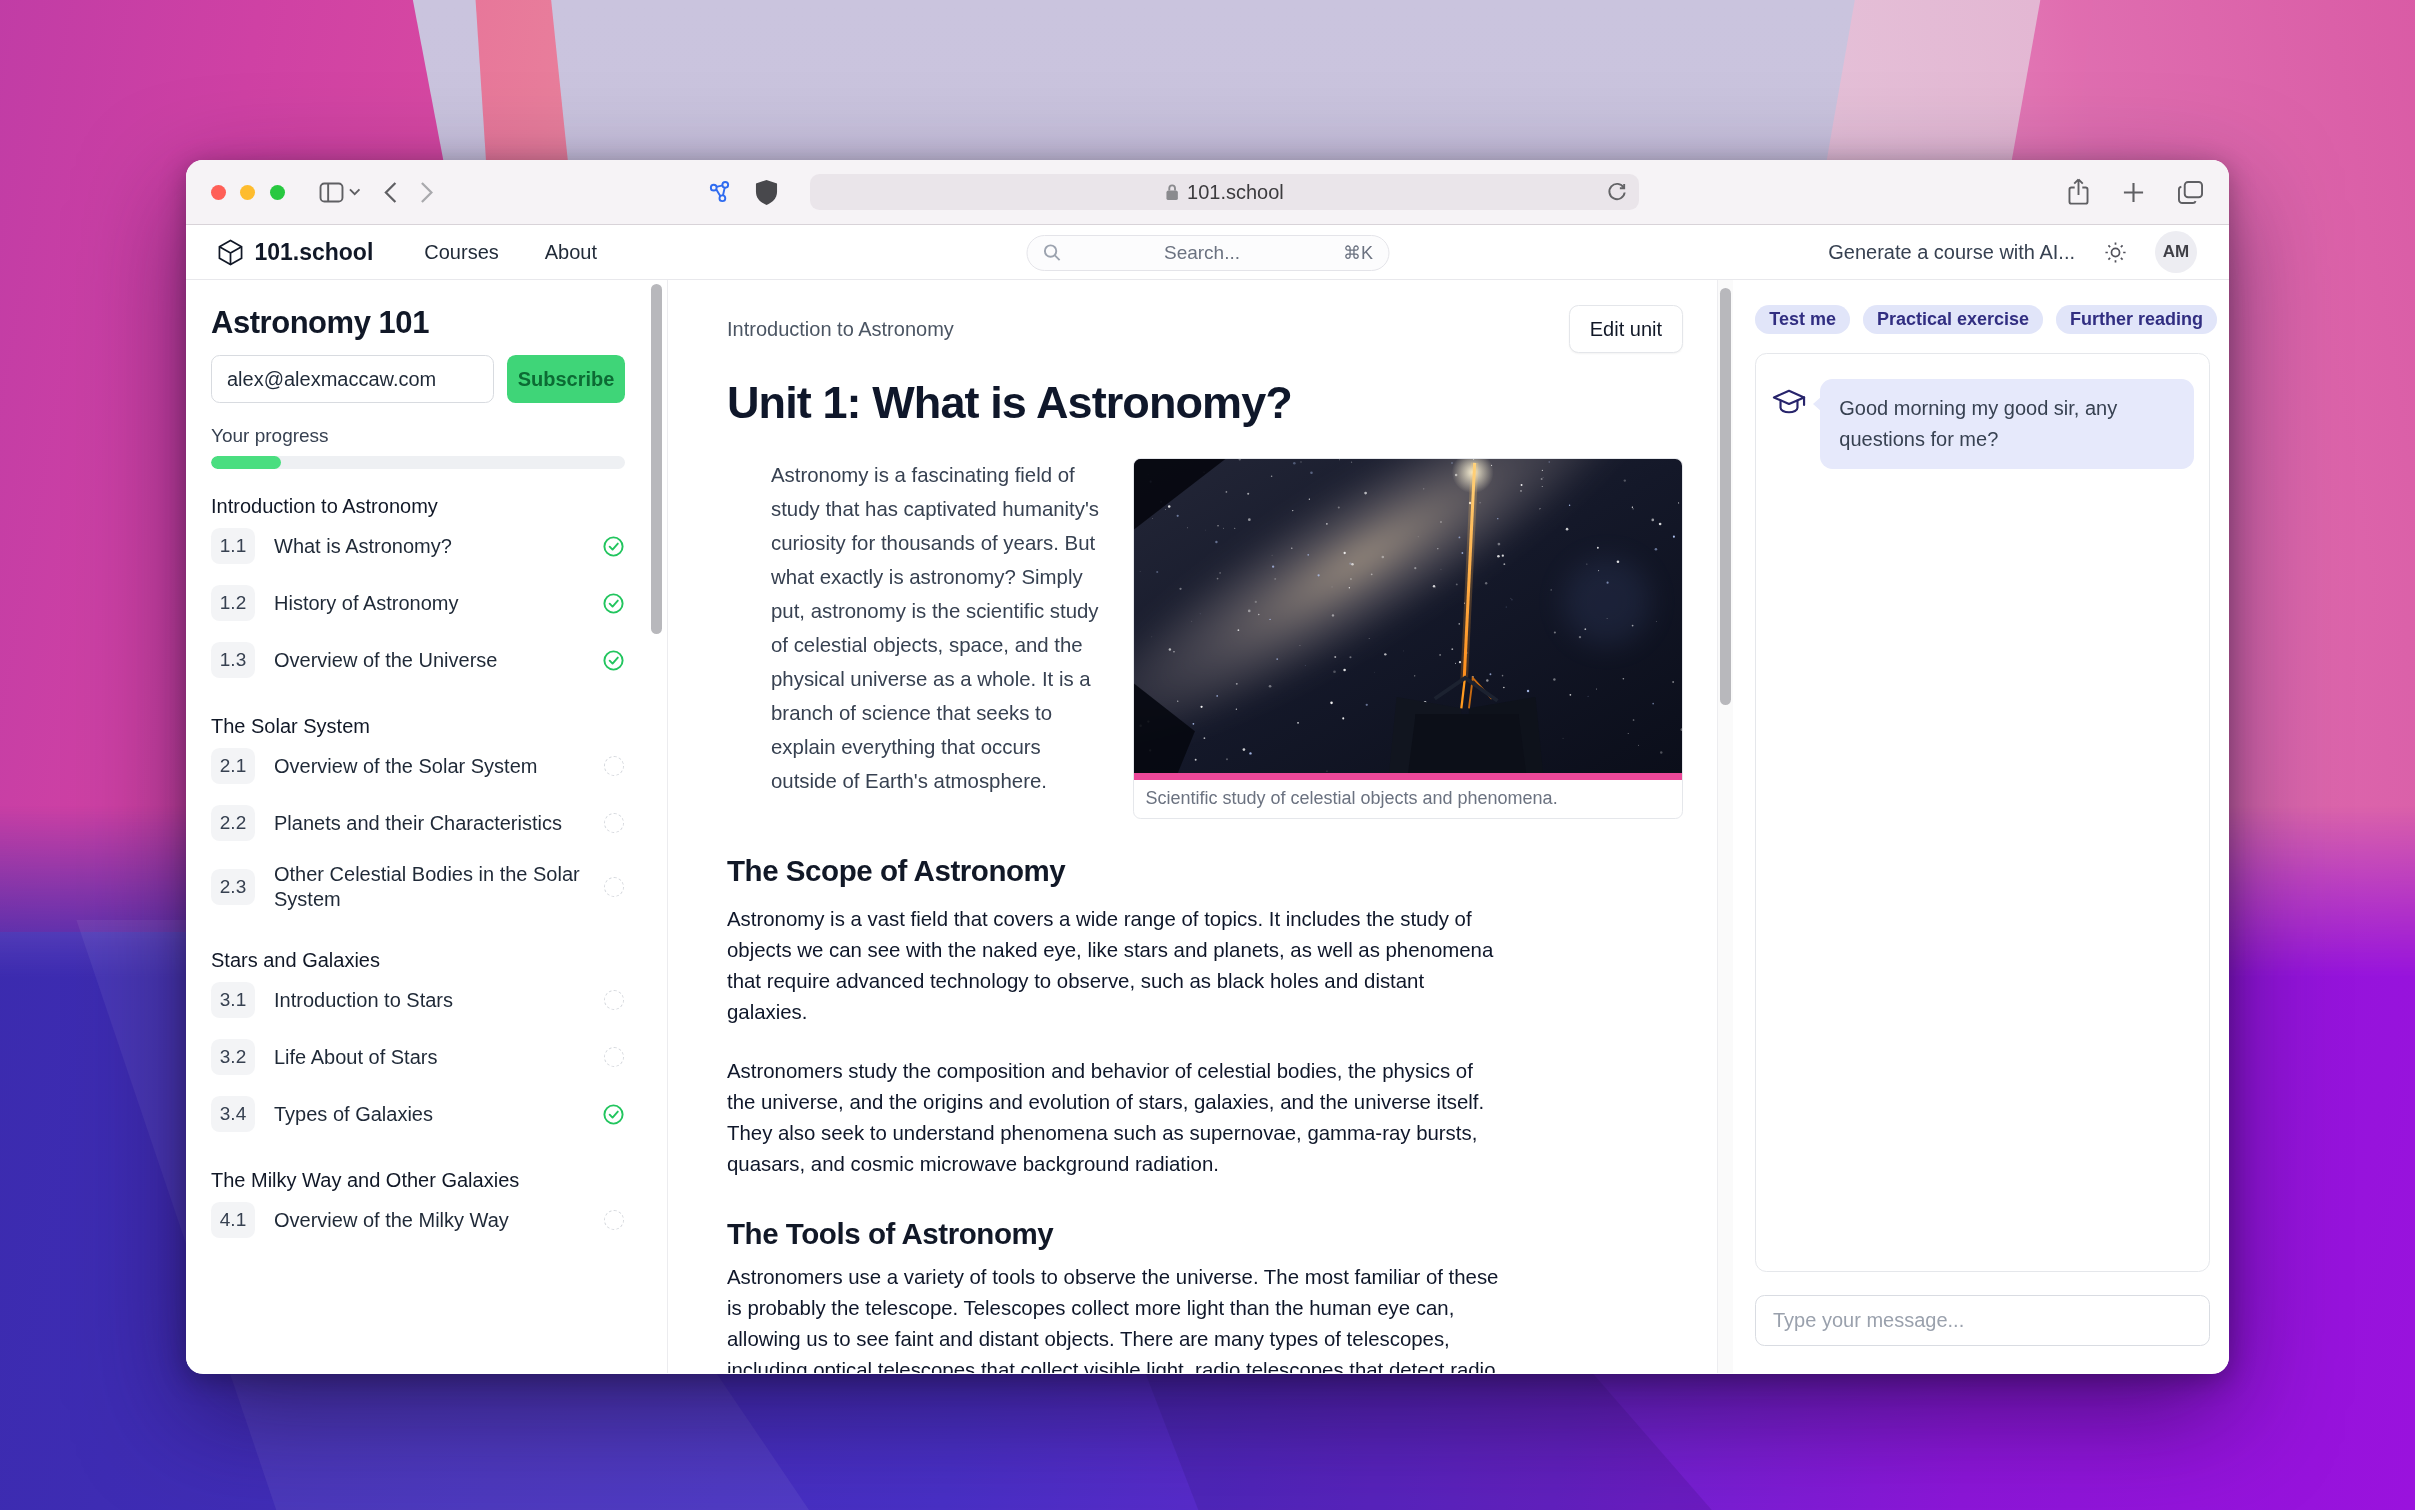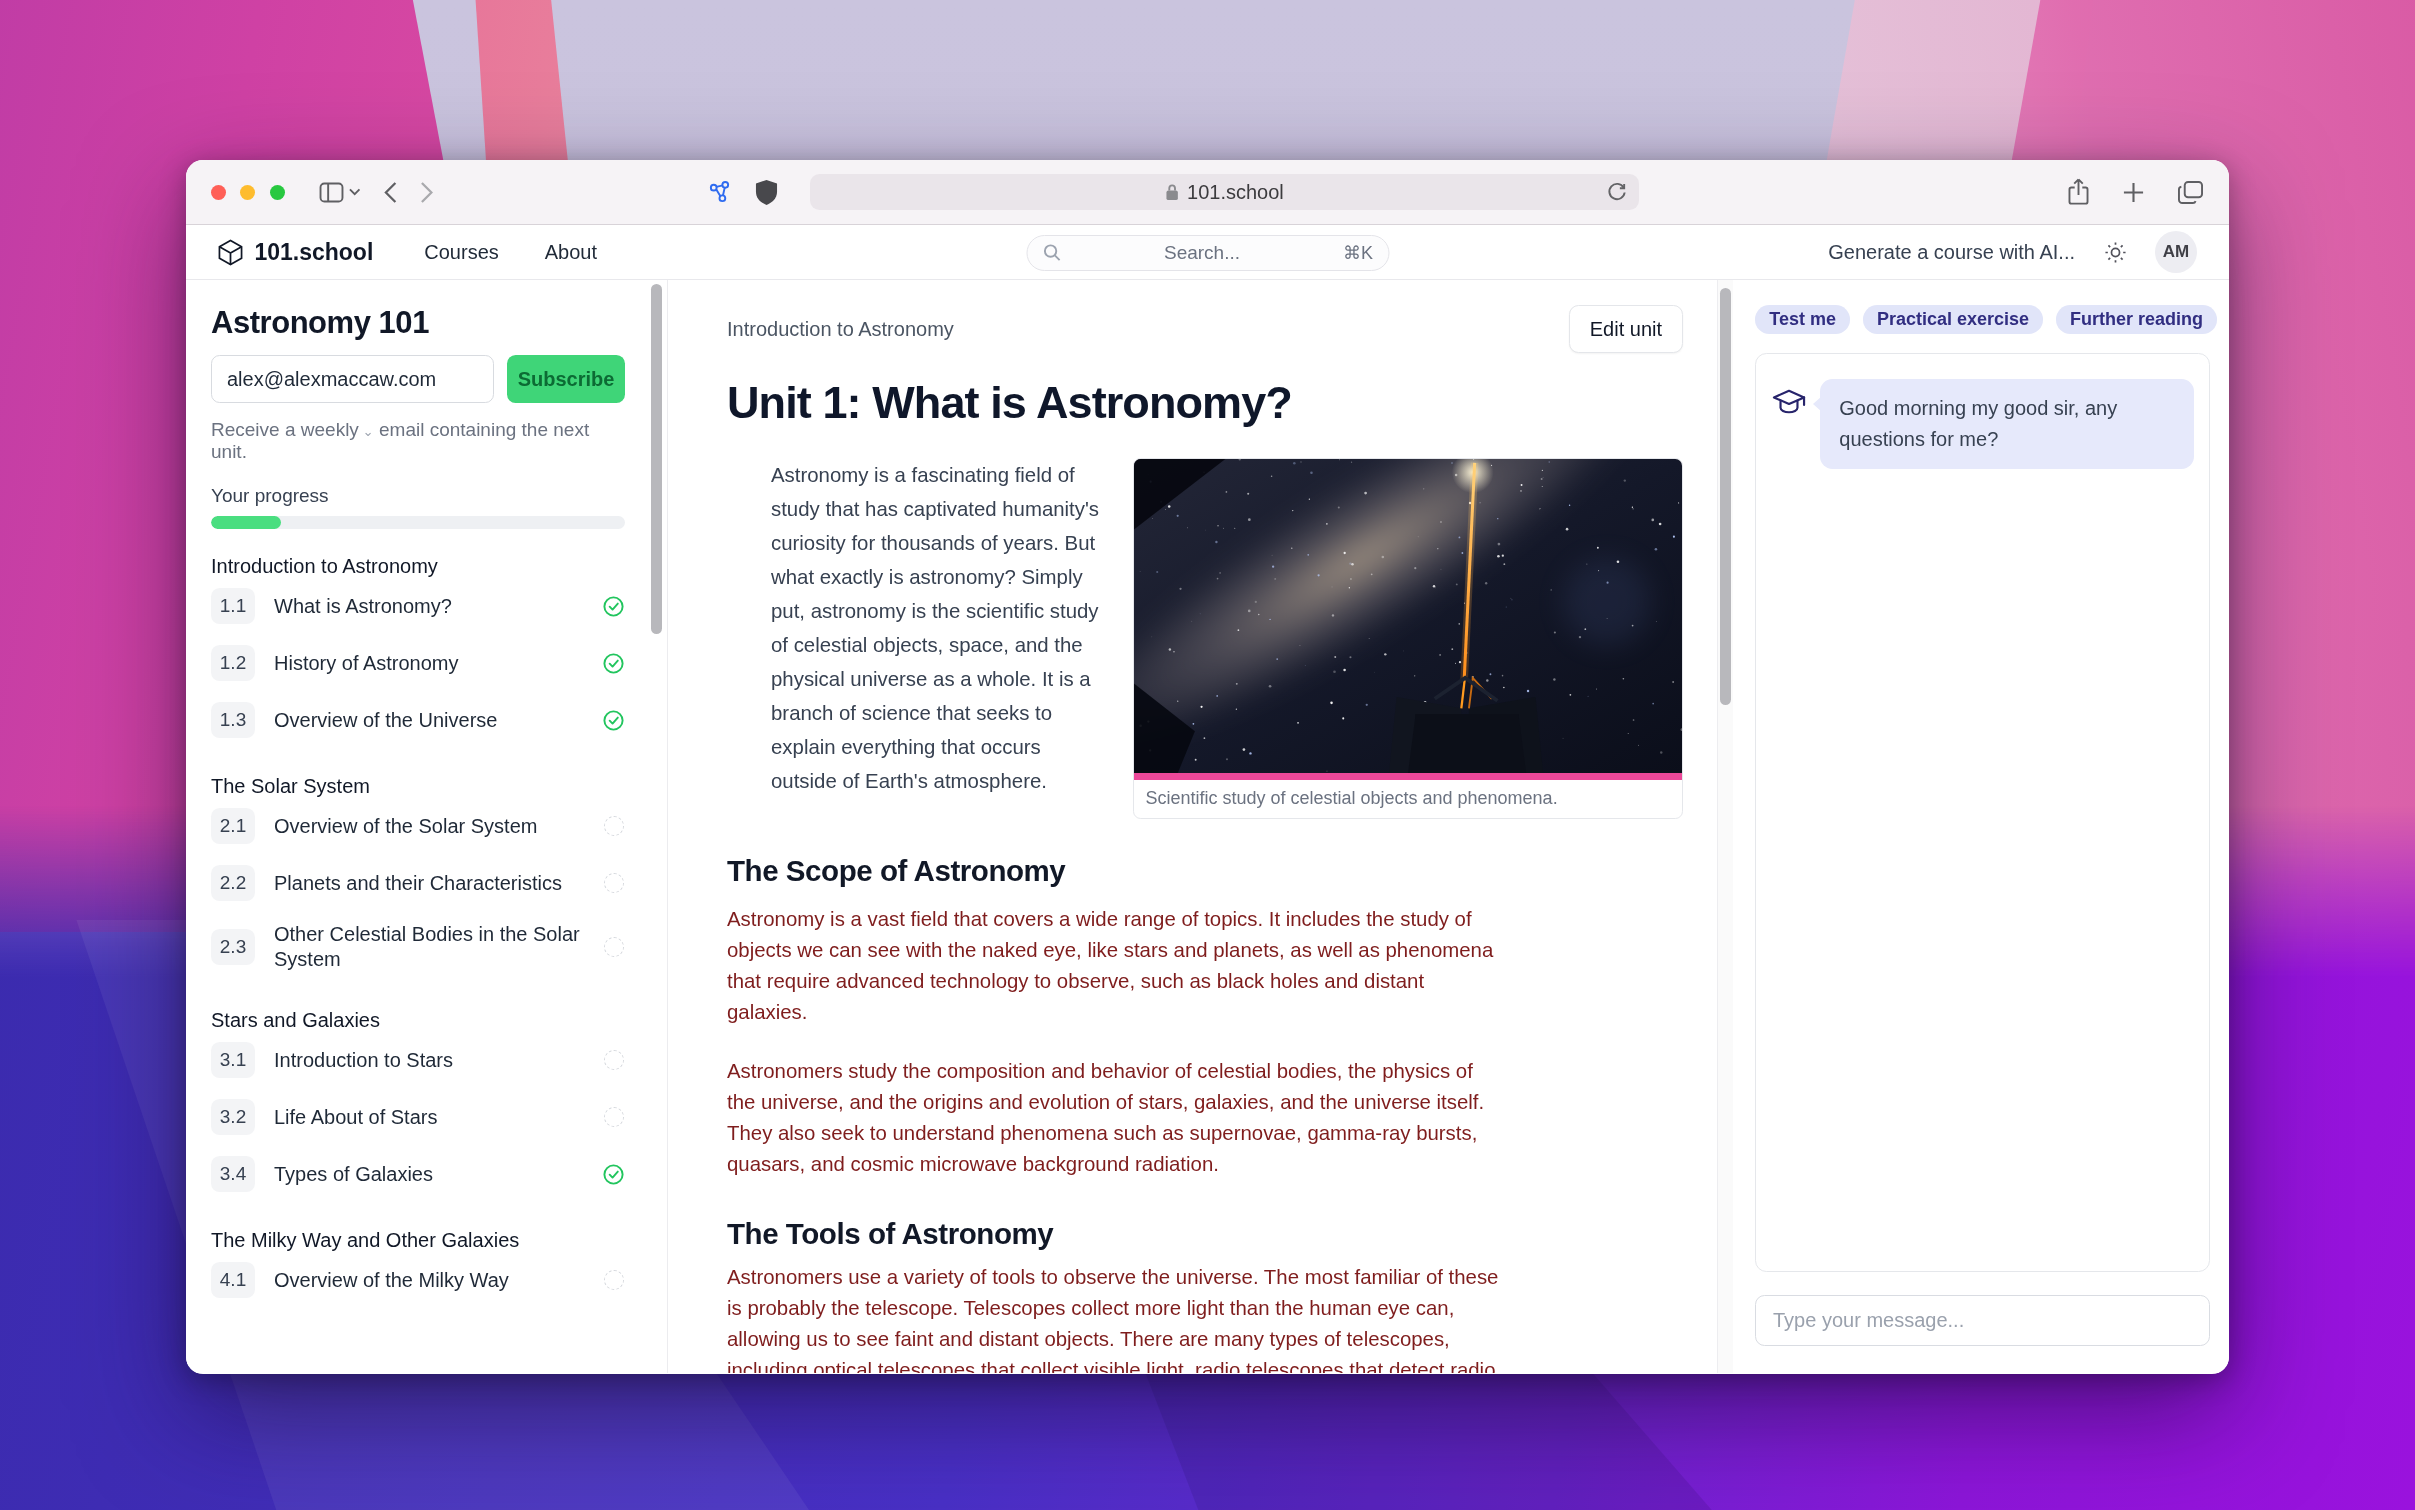--- a/index.html
+++ b/index.html
@@ -95,21 +95,21 @@
   .main-head { width:956px; display:flex; align-items:center; justify-content:space-between; height:48px; }
   .breadcrumb { font-size:20px; color:#4b5563; }
   .edit-btn { height:48px; padding:0 20px; background:#fff; border:1px solid #e4e6ea; border-radius:9.5px;
     font-size:20px; color:#111827; font-family:inherit; box-shadow:0 1px 1.9px rgba(0,0,0,.05); cursor:pointer; }
   .unit-title { margin-top:23px; font-size:45px; line-height:53px; font-weight:800; letter-spacing:-.02em; color:#0f172a; }
   .two-col { margin-top:28.5px; display:flex; gap:32px; width:956px; }
   .intro-text { width:374px; font-size:20.4px; line-height:34px; color:#374151;margin-left:44px; }
   .figure { width:550px; flex:none; border:1px solid #e5e7eb; border-radius:7.6px; overflow:hidden; background:#fff; }
   .figure svg { display:block; }
   .figure-caption { border-top:7px solid #ec4899; padding:8.6px 11.4px; text-align:left; font-size:18px; color:#6b7280; }
-  .body-p { font-size:20.4px; line-height:31px; color:#7f1d1d; }
+  .body-p { font-size:20.4px; line-height:31px; color:#0f172a; }
   .h2 { font-size:29.5px; font-weight:700; color:#111827; letter-spacing:-.015em; line-height:36px; }
   .scope-h2 { margin-top:34px; }
   .scope-p1 { margin-top:15px; }
   .scope-p2 { margin-top:28.5px; }
   .tools-h2 { margin-top:36px; }
   .tools-p { margin-top:9.5px; }
   .main-scrolltrack { position:absolute; right:0; top:0; bottom:0; width:16px; border-left:1px solid #ededf0; background:#fafafa; }
   .main-scrollthumb { position:absolute; right:1.9px; top:7.6px; width:11.4px; height:417px; border-radius:5.7px; background:#b8b8bc; }
 
   
@@ -252,27 +252,20 @@
       </div>
     </div>
 
     <div class="content">
 
       <aside class="sidebar">
         <div class="course-title">Astronomy 101</div>
         <div class="sub-row">
           <input class="email-input" value="alex@alexmaccaw.com" style="">
           <button class="subscribe-btn">Subscribe</button>
-        </div>
-        <div class="freq-line">
-          <span>Receive a</span>
-          <span class="freq-select">
-            <span>weekly</span><span class="freq-caret"> ⌄</span>
-          </span>
-          <span>email containing the next unit.</span>
         </div>
         <div class="progress-label">Your progress</div>
         <div class="progress-track">
           <div class="progress-fill" style="width: 17%;"></div>
         </div>
 
         <div class="side-section">Introduction to Astronomy</div>
         <div class="side-item">
           <span class="num-badge">1.1</span>
           <span class="item-title">What is Astronomy?</span>

